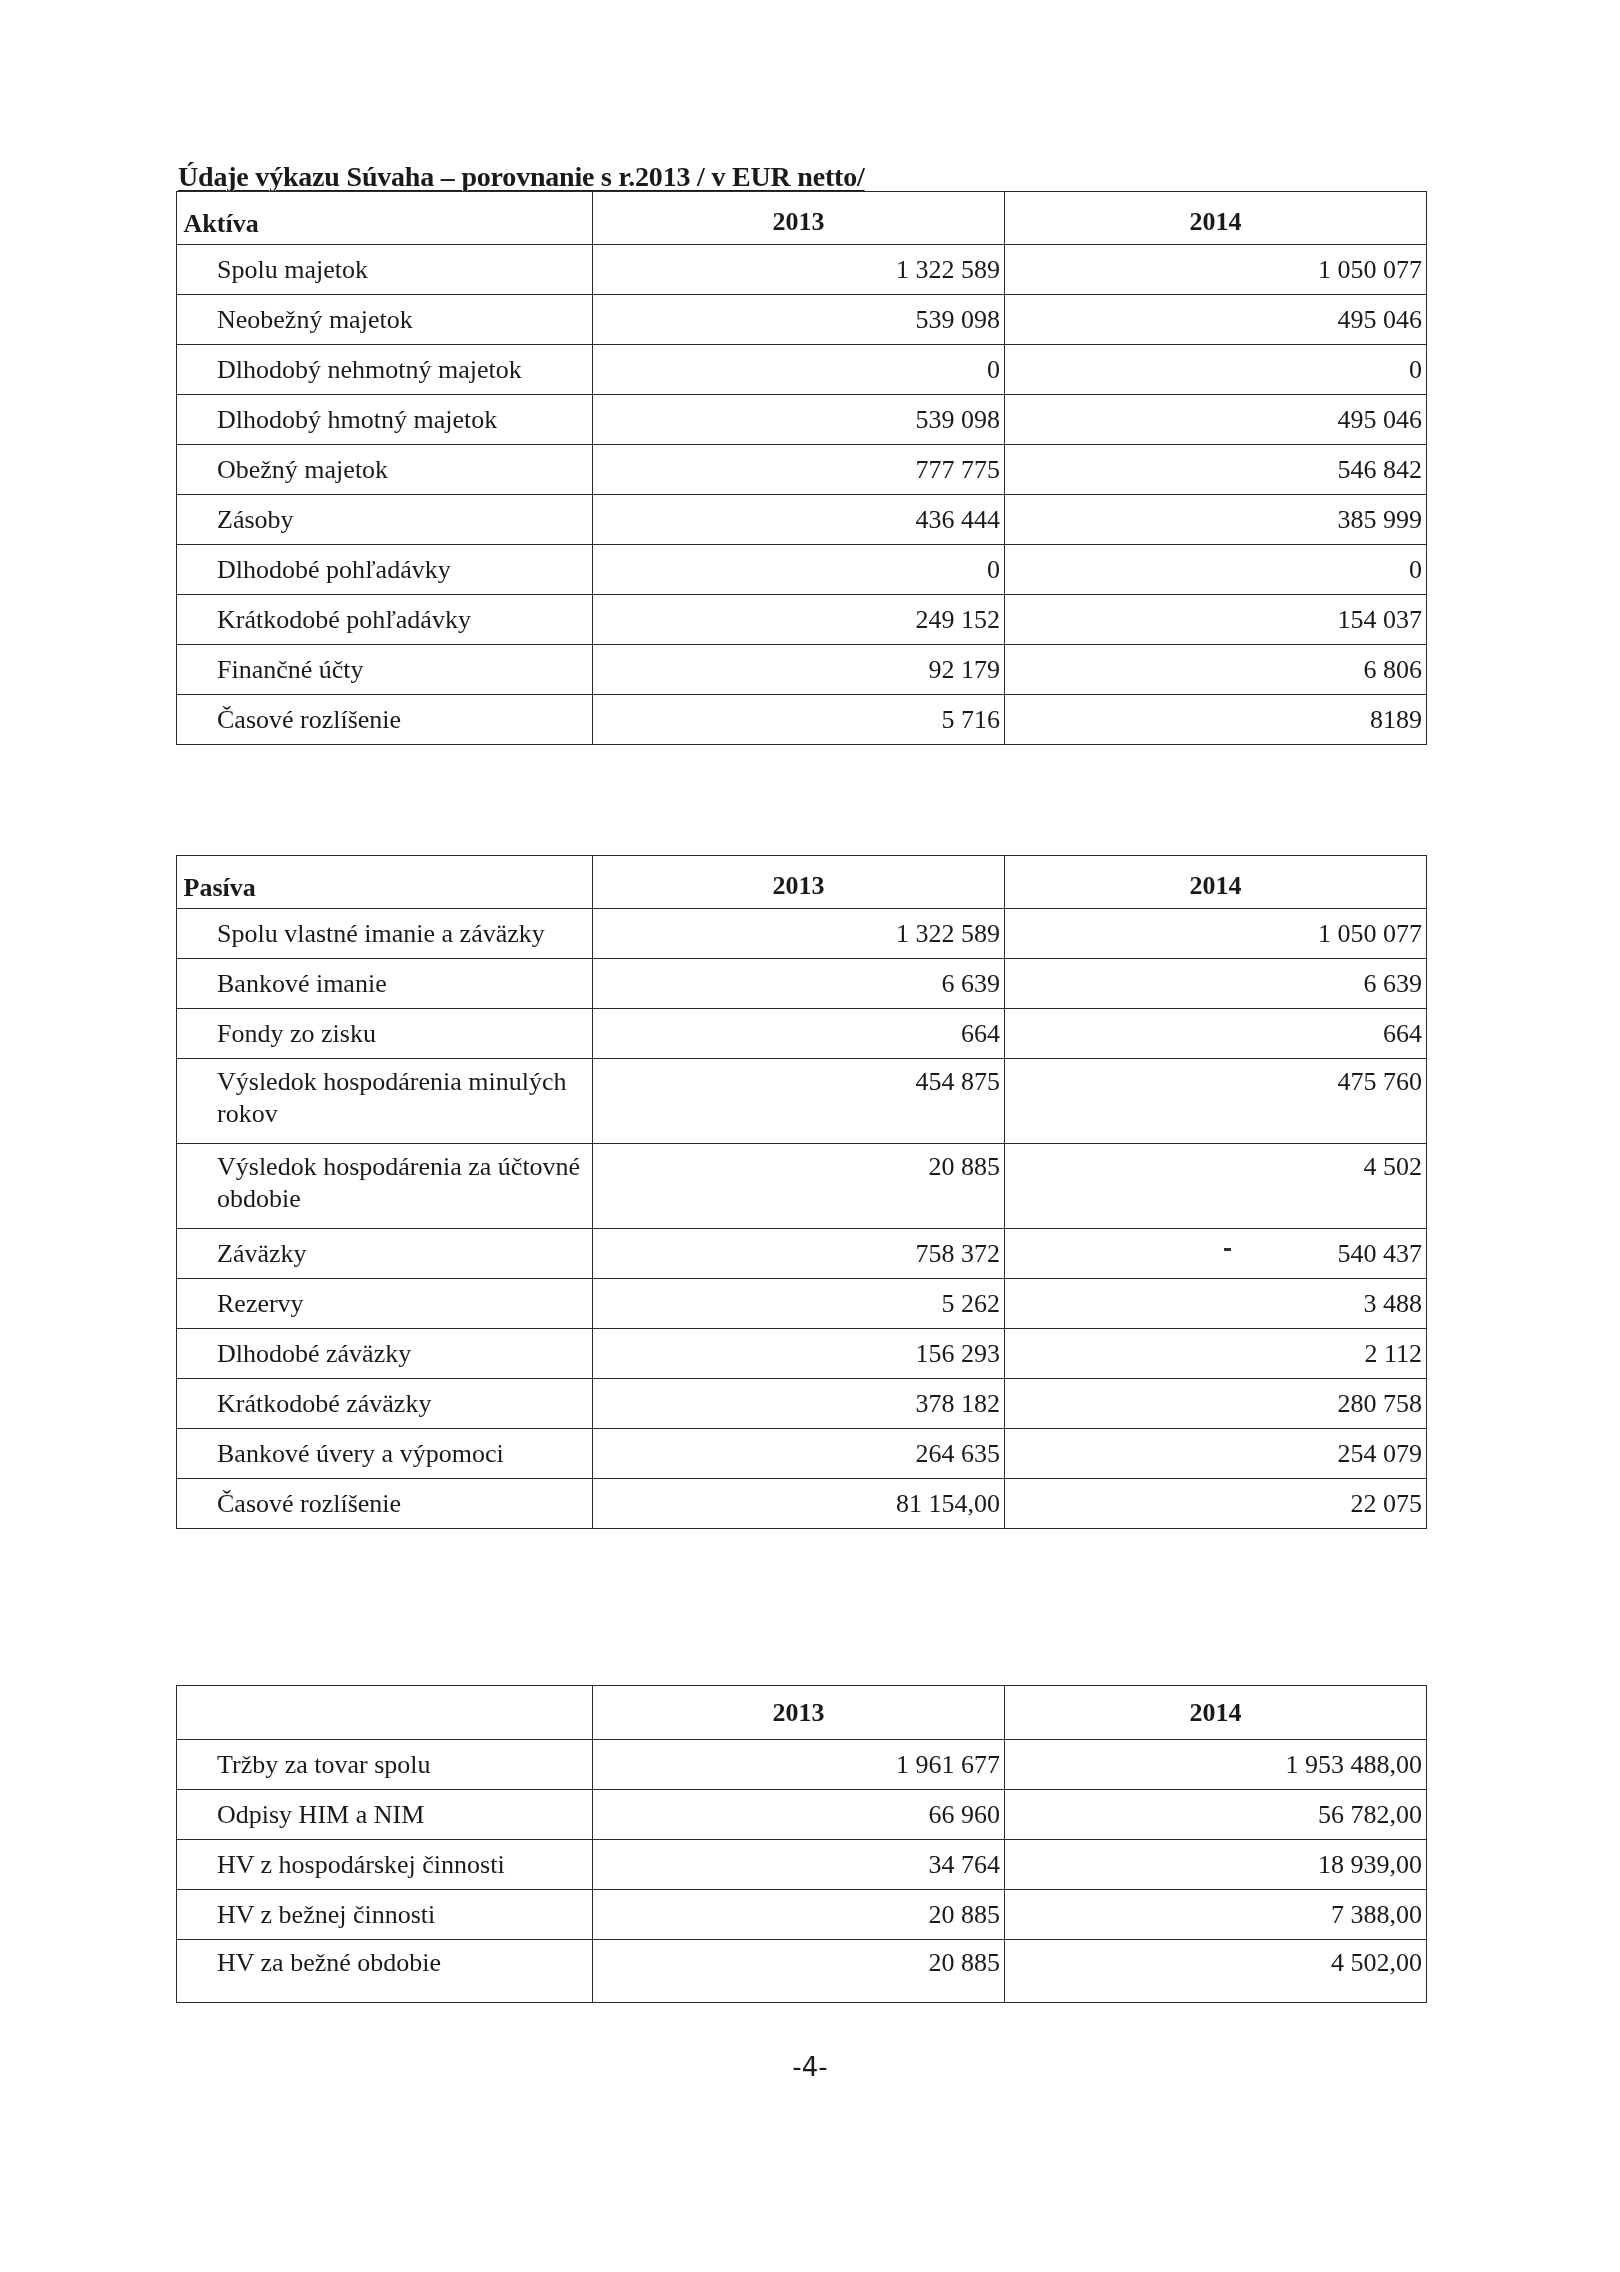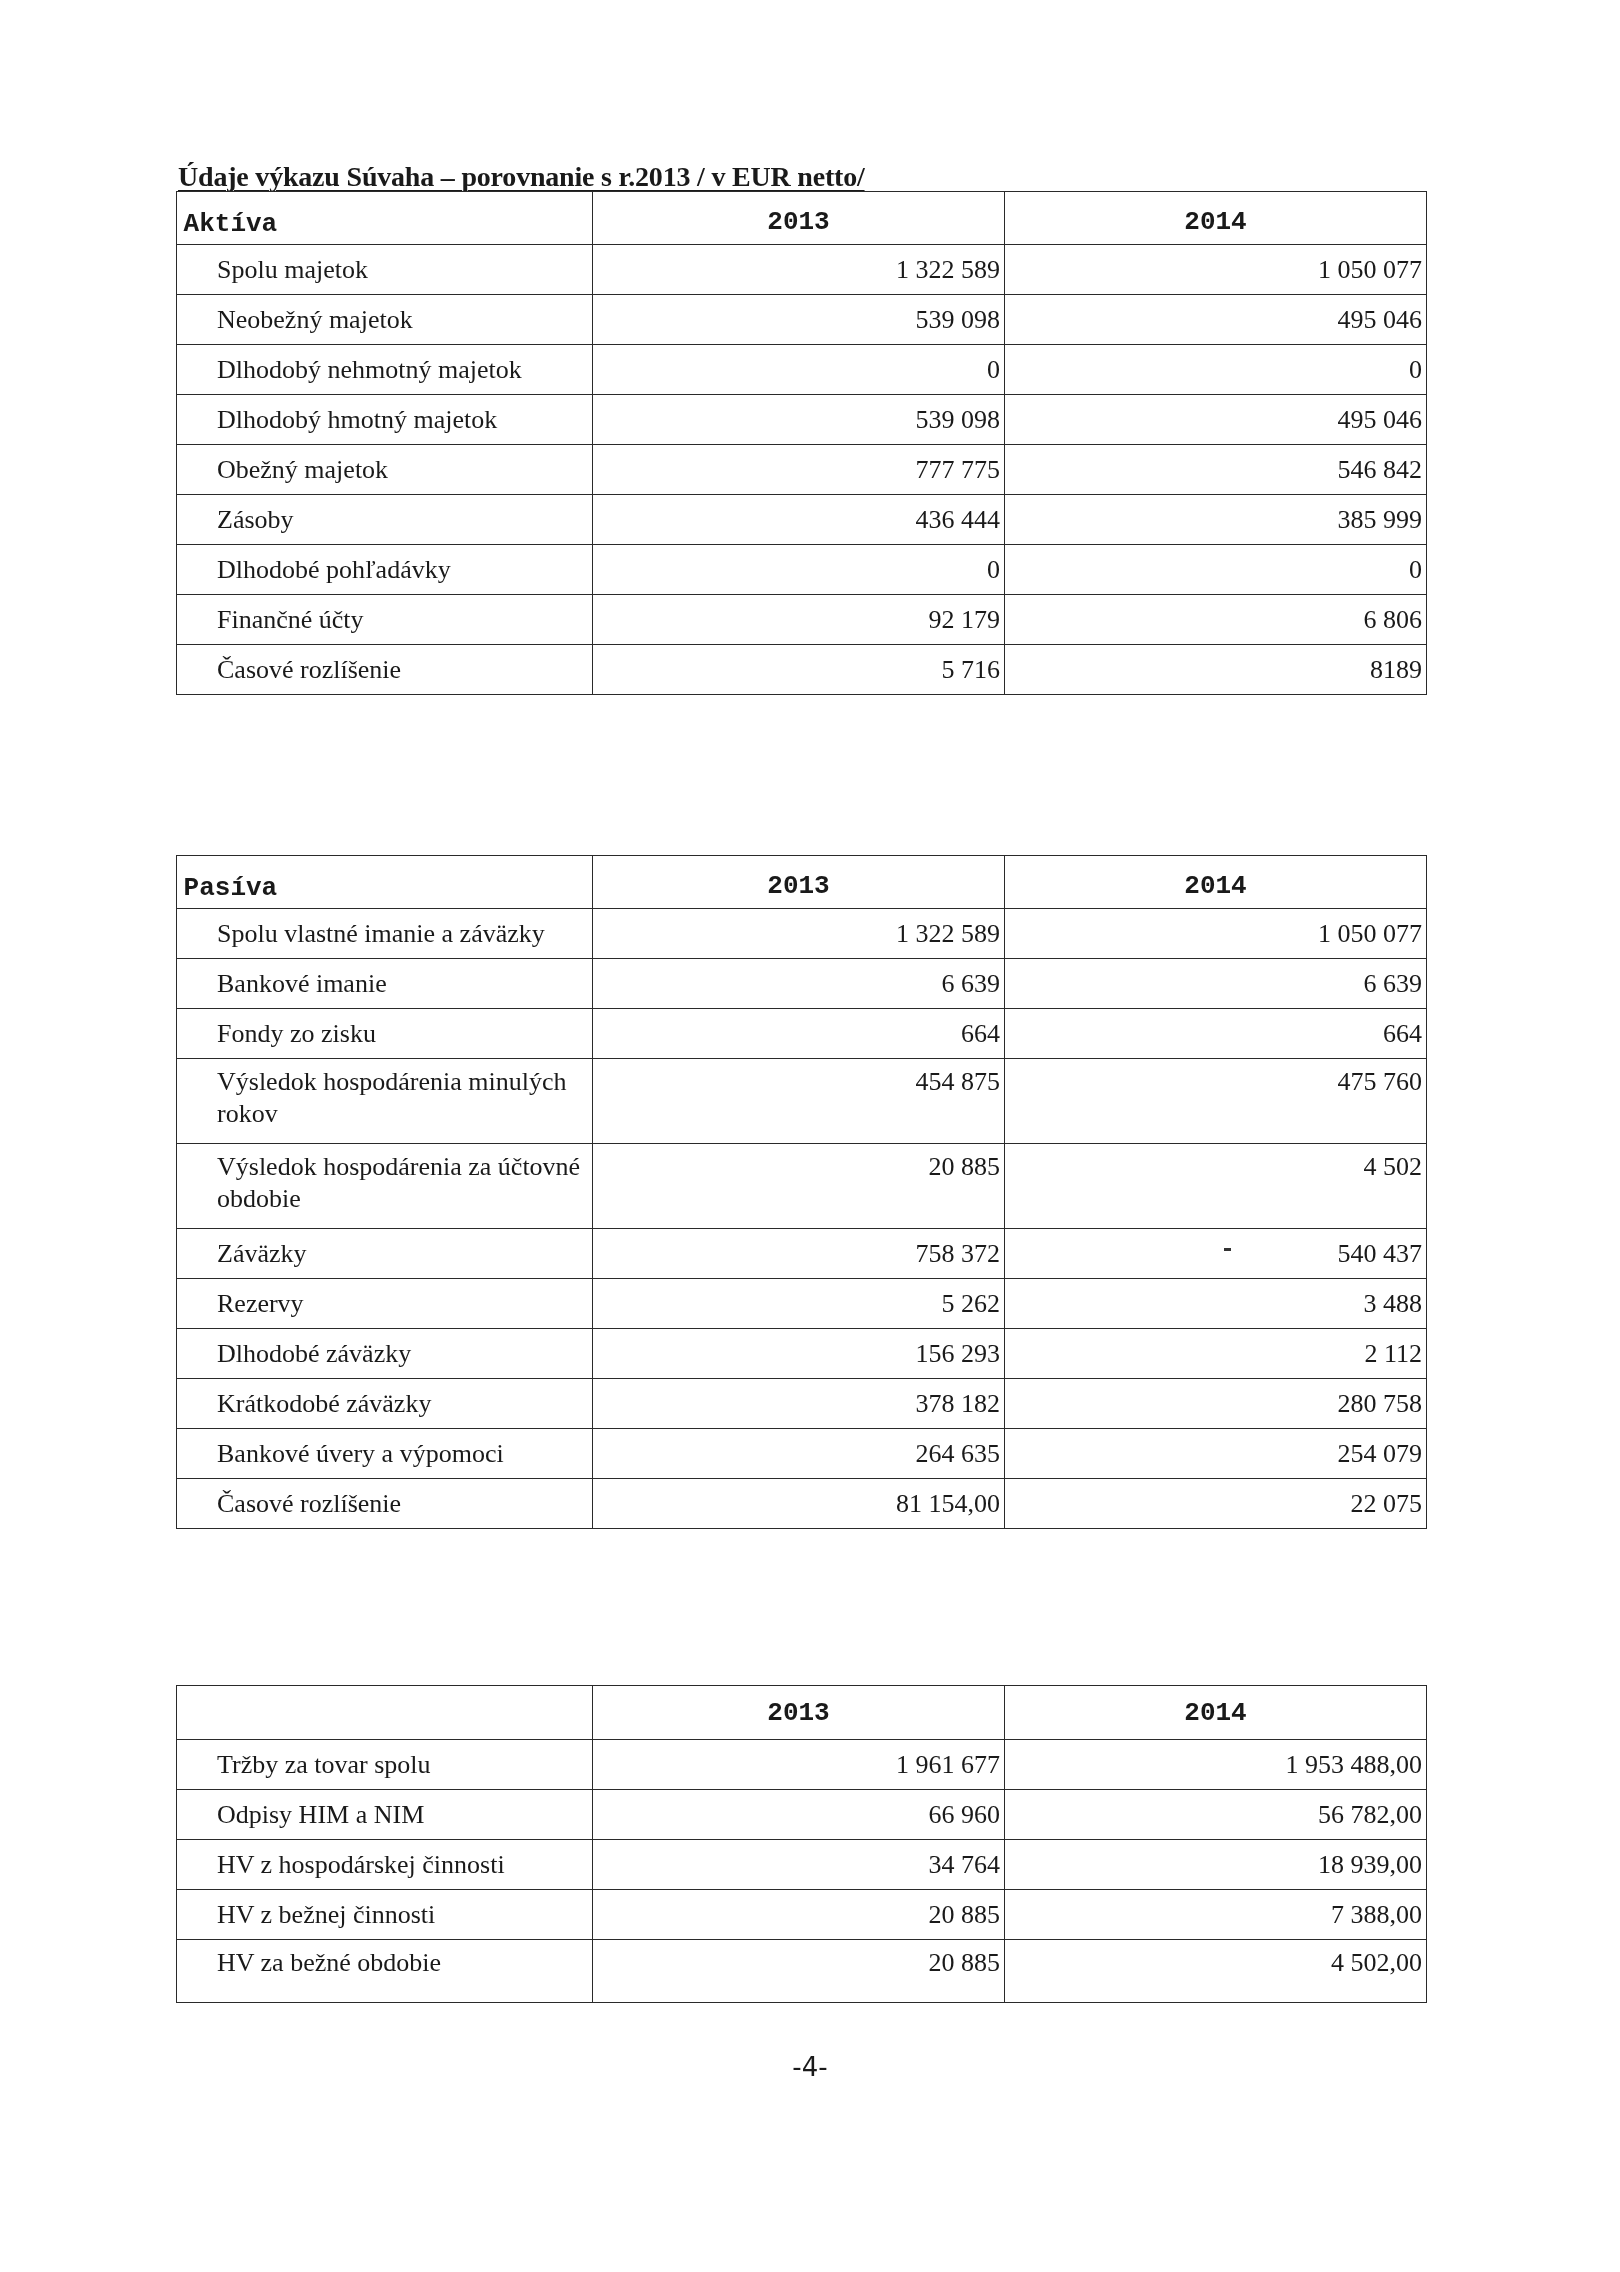--- a/index.html
+++ b/index.html
@@ -22,21 +22,21 @@
   table.fin col.c2 { width: 412px; }
   table.fin col.c3 { width: 422px; }
   table.fin td, table.fin th {
     border: 1.3px solid #2a2a2a; padding: 0 6.6px; vertical-align: middle; overflow: hidden;
   }
   table.fin th { font-weight: bold; font-size: 26px; }
   table.fin th.lbl { text-align: left; vertical-align: bottom; padding-bottom: 5.3px; }
   table.fin th.yr { text-align: center; vertical-align: top; padding-top: 14.5px; }
   table.fin td.lbl { text-align: left; font-weight: normal; padding-left: 40px; }
   table.fin td.num { text-align: right; padding-right: 4px; }
-  table.fin tr.hdr { height: 53px; font-family: Liberation Mono, monospace; }
+  table.fin tr.hdr { height: 53px; }
   table.fin tr.row { height: 50px; }
   table.fin tr.row2 { height: 85px; }
   table.fin tr.row2 td { vertical-align: top; padding-top: 6.6px; line-height: 1.25; }
   #t-aktiva { top: 191px; }
   #t-pasiva { top: 855px; }
   #t-pl { top: 1685px; }
   #t-pl tr.hdr { height: 54px; }
   #t-pl th.yr { vertical-align: middle; padding-top: 0; }
   #t-pl tr.row:last-child { height: 63px; }
   #t-pl tr.row:last-child td { vertical-align: top; padding-top: 8px; }
@@ -96,20 +96,25 @@
           <td class="lbl">Zásoby</td>
           <td class="num">436 444</td>
           <td class="num">385 999</td>
         </tr>
         <tr class="row">
           <td class="lbl">Dlhodobé pohľadávky</td>
           <td class="num">0</td>
           <td class="num">0</td>
         </tr>
         <tr class="row">
+          <td class="lbl">Krátkodobé pohľadávky</td>
+          <td class="num">249 152</td>
+          <td class="num">154 037</td>
+        </tr>
+        <tr class="row">
           <td class="lbl">Finančné účty</td>
           <td class="num">92 179</td>
           <td class="num">6 806</td>
         </tr>
         <tr class="row">
           <td class="lbl">Časové rozlíšenie</td>
           <td class="num">5 716</td>
           <td class="num">8189</td>
         </tr>
       </tbody>

